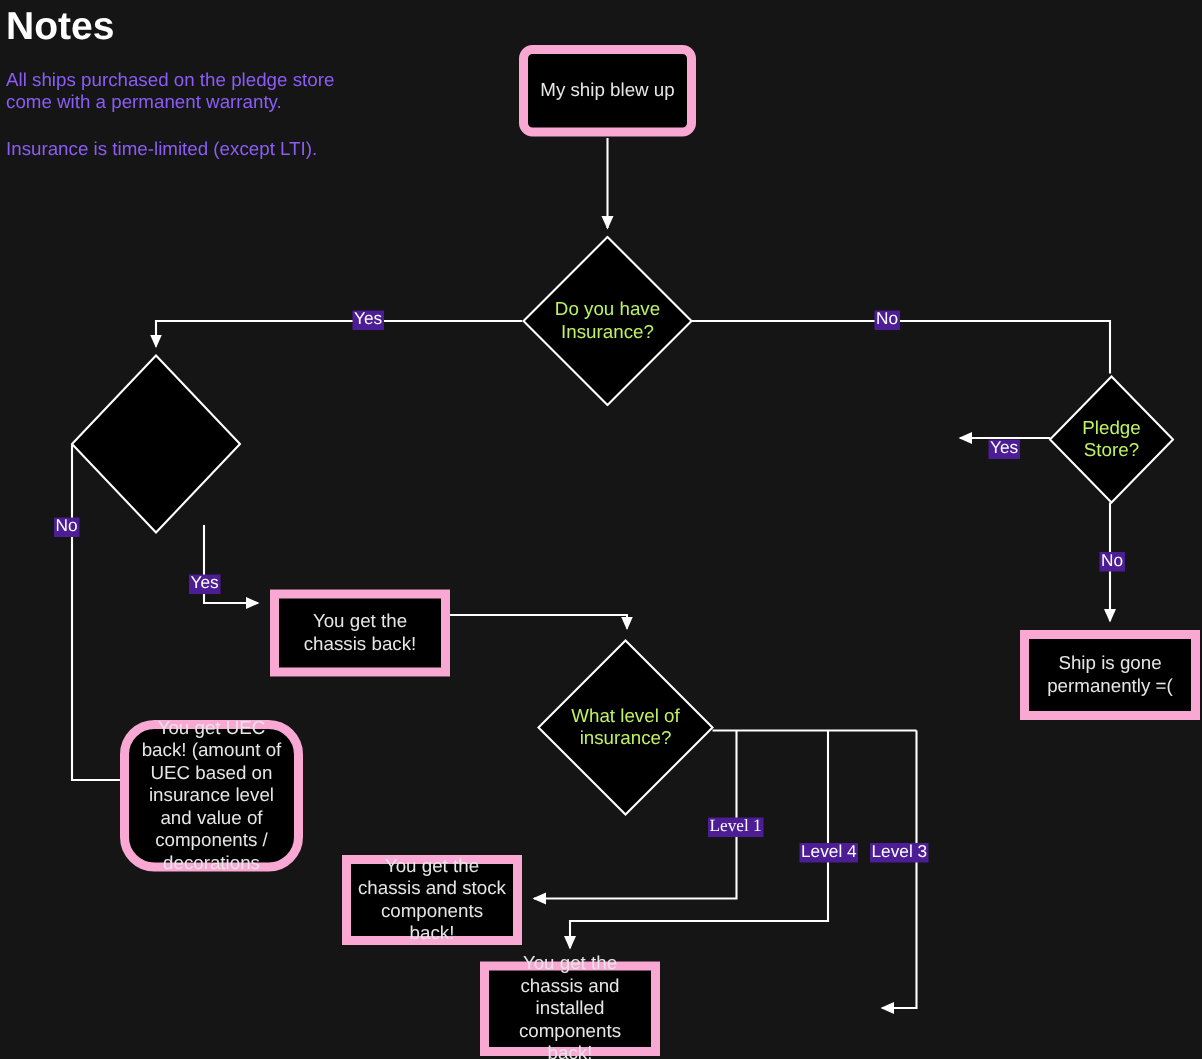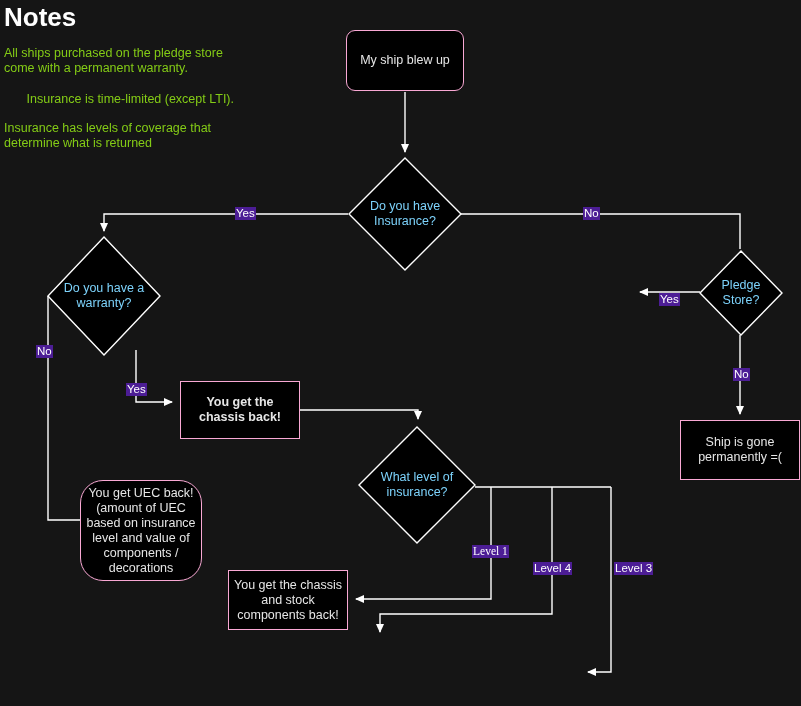--- a/index.html
+++ b/index.html
@@ -30,34 +30,34 @@
     left: 4px;
     top: 2px;
     font-size: 26px;
     font-weight: bold;
     color: #ffffff;
     letter-spacing: 0px;
   }
   .notes-para {
     position: absolute;
     left: 4px;
-    color: #84cc16;
+    color: #8b5cf6;
     font-size: 12.5px;
     line-height: 15px;
     width: 230px;
   }
   .np1 { top: 46px; }
-  .np2 { top: 92px; text-align: right; }
+  .np2 { top: 92px; }
   .np3 { top: 121px; }
 
   .node {
     position: absolute;
     box-sizing: border-box;
     background: #000000;
-    border: 1px solid #f9a8d4;
+    border: 6px solid #f9a8d4;
     color: #e6e6e6;
     font-size: 12.5px;
     line-height: 15px;
     display: flex;
     align-items: center;
     justify-content: center;
     text-align: center;
     padding: 2px 4px;
   }
   .node.rounded {
@@ -71,21 +71,21 @@
   }
   .diamond-shape {
     position: absolute;
     left: 0; top: 0;
     width: 100%;
     height: 100%;
   }
   .diamond-label {
     position: relative;
     z-index: 2;
-    color: #7dd3fc;
+    color: #bef264;
     font-size: 12.5px;
     line-height: 15px;
     text-align: center;
     width: 100%;
     white-space: pre-line;
   }
   .edge-label {
     position: absolute;
     background: #4c1d95;
     color: #ffffff;
@@ -96,21 +96,20 @@
   }
 </style>
 </head>
 <body>
 
 <div id="canvas">
 
   <div class="notes-title">Notes</div>
   <div class="notes-para np1">All ships purchased on the pledge store come with a permanent warranty.</div>
   <div class="notes-para np2">Insurance is time-limited (except LTI).</div>
-  <div class="notes-para np3">Insurance has levels of coverage that determine what is returned</div>
 
   <svg class="wires" viewBox="0 0 801 706">
     <defs>
       <marker id="arrow" markerWidth="10" markerHeight="10" refX="8" refY="4" orient="auto" markerUnits="userSpaceOnUse">
         <path d="M0,0 L9,4 L0,8 z" fill="#ffffff"></path>
       </marker>
     </defs>
     <g stroke="#ffffff" stroke-width="1.4" fill="none">
       <path d="M405,92 L405,152" marker-end="url(#arrow)"></path>
       <path d="M348,214 L104,214 L104,231" marker-end="url(#arrow)"></path>
@@ -136,22 +135,20 @@
       <polygon points="57,1 113,57 57,113 1,57" fill="#000000" stroke="#ffffff" stroke-width="1.4"></polygon>
     </svg>
     <span class="diamond-label">Do you have
 Insurance?</span>
   </div>
 
   <div class="diamond-wrap" style="left:47px; top:236px; width:114px; height:120px;">
     <svg class="diamond-shape" viewBox="0 0 114 120" preserveAspectRatio="none">
       <polygon points="57,1 113,60 57,119 1,60" fill="#000000" stroke="#ffffff" stroke-width="1.4"></polygon>
     </svg>
-    <span class="diamond-label">Do you have a
-warranty?</span>
   </div>
 
   <div class="diamond-wrap" style="left:699px; top:250px; width:84px; height:86px;">
     <svg class="diamond-shape" viewBox="0 0 84 86" preserveAspectRatio="none">
       <polygon points="42,1 83,43 42,85 1,43" fill="#000000" stroke="#ffffff" stroke-width="1.4"></polygon>
     </svg>
     <span class="diamond-label">Pledge
 Store?</span>
   </div>
 
@@ -161,37 +158,40 @@
     </svg>
     <span class="diamond-label">What level of
 insurance?</span>
   </div>
 
 
   <div class="node" style="left:680px; top:420px; width:120px; height:60px;">
     <span>Ship is gone permanently =(</span>
   </div>
 
-  <div class="node" style="left:180px; top:381px; width:120px; height:58px;font-weight:bold;">
+  <div class="node" style="left:180px; top:393px; width:120px; height:58px;">
     <span>You get the chassis back!</span>
   </div>
 
   <div class="node" style="left:80px; top:480px; width:122px; height:101px;border-radius:23px;">
     <span>You get UEC back! (amount of UEC based on insurance level and value of components / decorations</span>
   </div>
 
   <div class="node" style="left:228px; top:570px; width:120px; height:60px;">
     <span>You get the chassis and stock components back!</span>
   </div>
 
+  <div class="node" style="left:320px; top:641px; width:120px; height:63px;">
+    <span>You get the chassis and installed components back!</span>
+  </div>
 
 
   <div class="edge-label" style="left:235px; top:207px;">Yes</div>
   <div class="edge-label" style="left:583px; top:207px;">No</div>
   <div class="edge-label" style="left:36px; top:345px;">No</div>
   <div class="edge-label" style="left:126px; top:383px;">Yes</div>
   <div class="edge-label" style="left:659px; top:293px;">Yes</div>
   <div class="edge-label" style="left:733px; top:368px;">No</div>
   <div class="edge-label" style="left:472px; top:545px;font-family:Liberation Serif, serif;">Level 1</div>
   <div class="edge-label" style="left:533px; top:562px;">Level 4</div>
-  <div class="edge-label" style="left:614px; top:562px;">Level 3</div>
+  <div class="edge-label" style="left:580px; top:562px;">Level 3</div>
 
 </div>
 
 </body></html>

